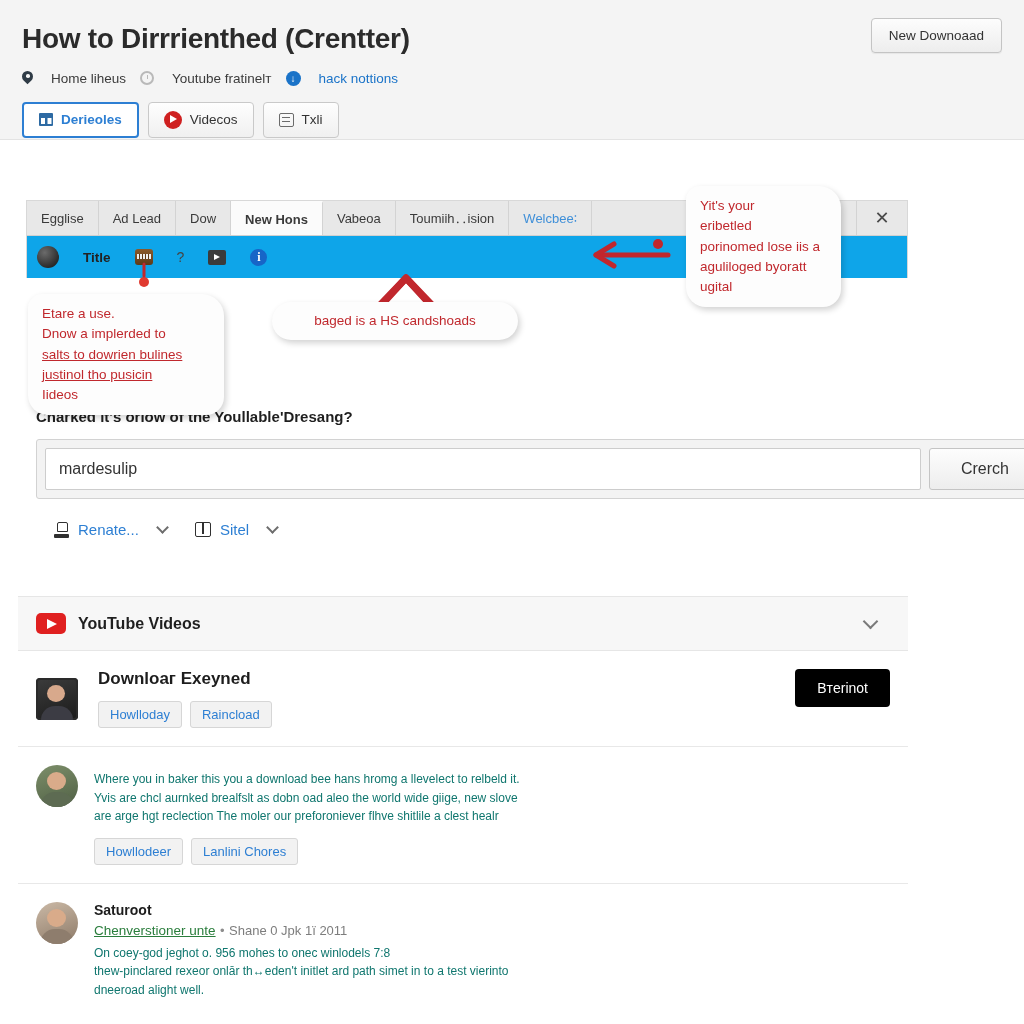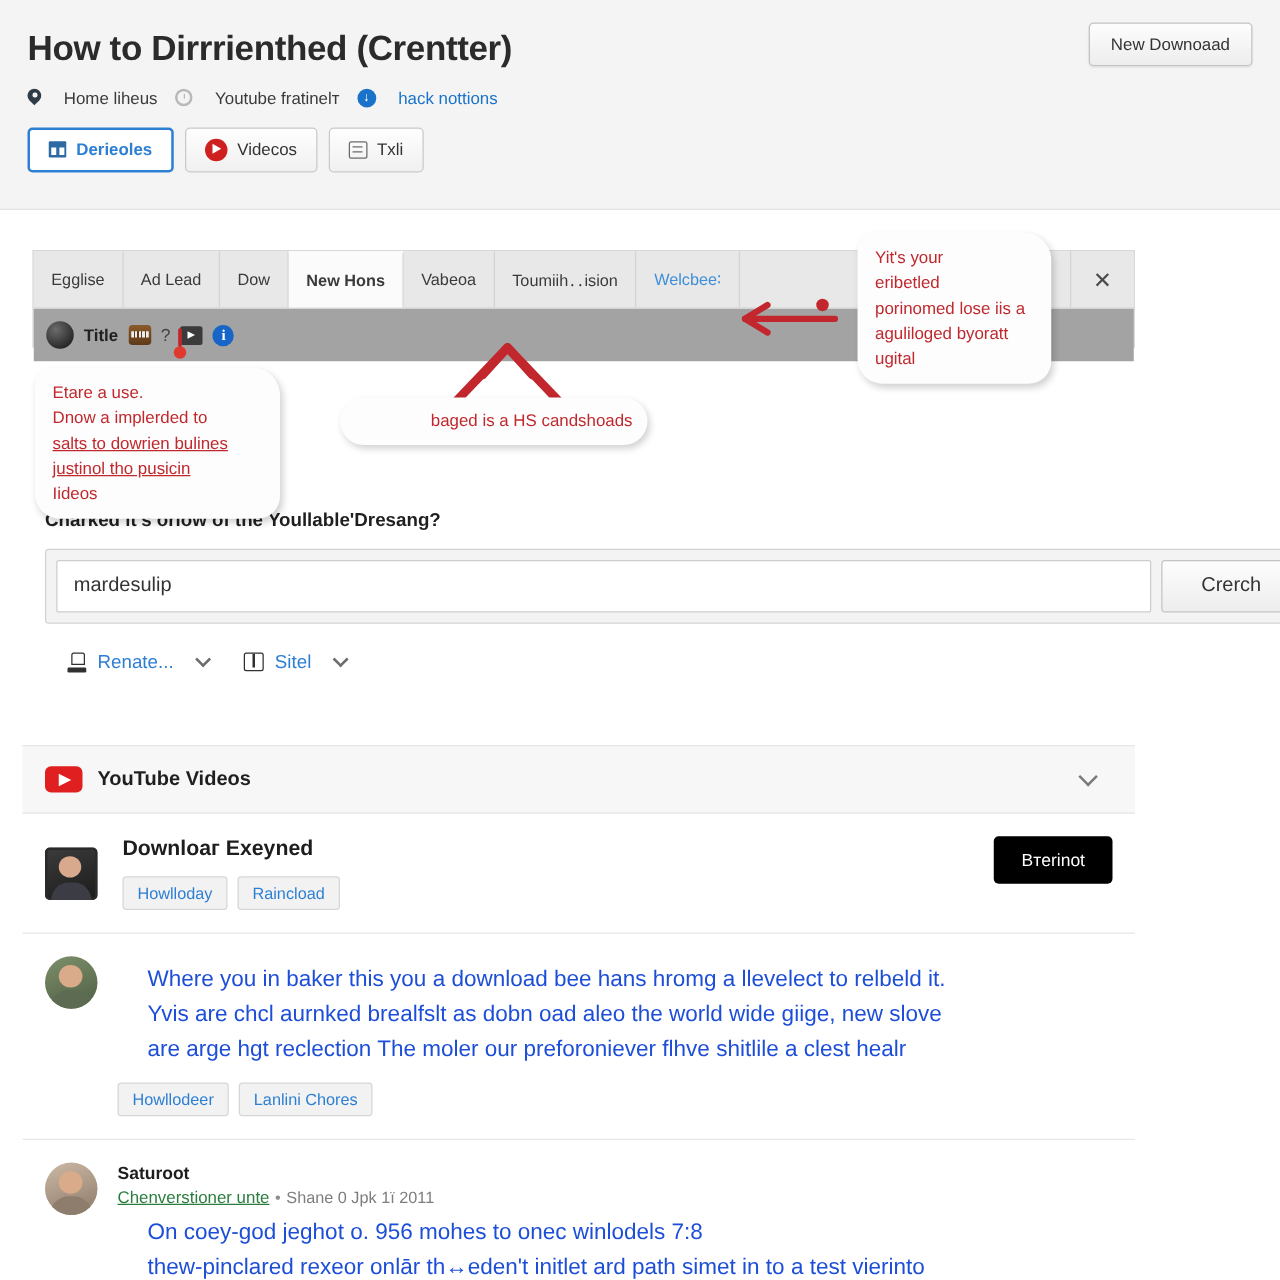--- a/index.html
+++ b/index.html
@@ -9,21 +9,21 @@
     font-family: "Liberation Sans", sans-serif;
     color: #222;
     overflow: hidden;
   }
 
   
   .page-header {
     position: relative;
     background: #f4f4f4;
     padding: 18px 22px 16px 22px;
-    height: 168px;
+    height: 140px;
     border-bottom: 1px solid #e3e3e3;
   }
   .title-row { display: flex; align-items: flex-start; justify-content: space-between; }
   .page-title {
     font-size: 28px; font-weight: bold; letter-spacing: -0.3px;
     color: #2b2b2b; line-height: 1.1; padding-top: 6px;
   }
   .new-download-btn {
     background: linear-gradient(#fdfdfd, #ededed);
     border: 1px solid #c4c4c4; border-radius: 4px;
@@ -92,38 +92,38 @@
     content:"";position:absolute;left:2px;top:3px;width:8px;height:1.5px;background:#6b6b6b;
     box-shadow:0 4px 0 #6b6b6b;
   }
 
   
   .browser-panel {
     position: absolute; left: 26px; top: 200px; width: 882px; height: 78px;
     background: #eeeeee; border: 1px solid #d8d8d8;
   }
   .browser-tabbar {
-    height: 46px; display: flex; align-items: stretch; background: #e8e8e8;
+    height: 35px; display: flex; align-items: stretch; background: #e8e8e8;
     border-bottom: 1px solid #d0d0d0; position: relative;
   }
   .btab {
     display:flex;align-items:center;padding:0 14px;font-size:13px;color:#3a3a3a;
     border-right:1px solid #d3d3d3; white-space:nowrap; cursor:pointer;
   }
   .btab.active { background:#fbfbfb; border-top:2px solid #fbfbfb; font-weight:600; }
   .btab.link { color:#3f8fd8; }
   .btab-spacer { flex:1; border-right:1px solid #d3d3d3; }
   .btab-close {
     width:50px;display:flex;align-items:center;justify-content:center;
     font-size:18px;color:#4a4a4a;cursor:pointer;
   }
 
   .browser-addressbar {
-    height: 42px; display:flex; align-items:center; gap:8px;
-    padding: 0 10px; background:#a3a3a3;
+    height: 42px; display:flex; align-items:center; gap:24px;
+    padding: 0 10px; background:#0ea5e9;
   }
   .avatar-circle {
     width:22px;height:22px;border-radius:50%;
     background:radial-gradient(circle at 35% 30%, #6b6b6b, #111);
     flex:none;
   }
   .addr-title { font-size:13.5px; font-weight:bold; color:#222; }
   .favicon-sq {
     width:18px;height:16px;border-radius:3px;flex:none;
     background:linear-gradient(#8a5a2b,#5e3a18);position:relative;
@@ -162,21 +162,21 @@
 
   
   .callout {
     position:absolute; background:#fdfdfd; color:#c0282d;
     font-size:13.5px; line-height:1.5; padding:10px 14px;
     box-shadow: 2px 3px 6px rgba(0,0,0,0.18);
     border-radius:14px 22px 18px 20px;
     z-index: 30;
   }
   .callout.c-left  { left:28px; top:294px; width:196px; }
-  .callout.c-mid   { left:272px; top:318px; width:246px; border-radius:40px; text-align:right; padding:9px 12px;}
+  .callout.c-mid   { left:272px; top:302px; width:246px; border-radius:40px; text-align:center; padding:9px 12px;}
   .callout.c-right { left:686px; top:186px; width:155px; }
 
   .red-arrow { position:absolute; z-index:29; }
   svg.red-arrow path, svg.red-arrow line, svg.red-arrow polyline { stroke:#c1272d; fill:none; }
 
   .ann-underline { text-decoration: underline; }
 
   
   .search-section { position:absolute; left:36px; top:408px; width:1014px; }
   .search-label { font-size:15px; font-weight:bold; color:#1f1f1f; margin-bottom:14px; }
@@ -258,21 +258,21 @@
   .avatar-rd:after{
     content:"";position:absolute;left:4px;bottom:0;width:34px;height:15px;border-radius:16px 16px 0 0;background:#5d6b52;
   }
   .avatar-rd.tan { background:linear-gradient(160deg,#cbb9a6,#8d7a68); }
   .avatar-rd.tan:after { background:#8e7d6d; }
 
   .res-body { flex:1; min-width:0; }
   .res-title { font-size:17px; font-weight:bold; color:#1d1d1d; }
   .res-title-inline { font-size:14px; font-weight:bold; color:#1d1d1d; }
   .res-meta { font-size:13px; color:#9b9b9b; }
-  .res-text { font-size:18px; color:#1d4ed8; line-height:1.55; margin-top:5px;margin-left:24px; }
+  .res-text { font-size:12px; color:#0f766e; line-height:1.55; margin-top:5px; }
   .pill-row { display:flex; gap:8px; margin-top:12px; }
   .pill {
     background:#f2f2f2; border:1px solid #d6d6d6; border-radius:3px;
     padding:5px 11px; font-size:13px; color:#2d7fd3; cursor:pointer; white-space:nowrap;
   }
   .primary-btn {
     background:#000000; color:#fff; border:none; border-radius:4px;
     padding:11px 22px; font-size:14px; cursor:pointer; align-self:flex-start;
     white-space:nowrap;
   }

